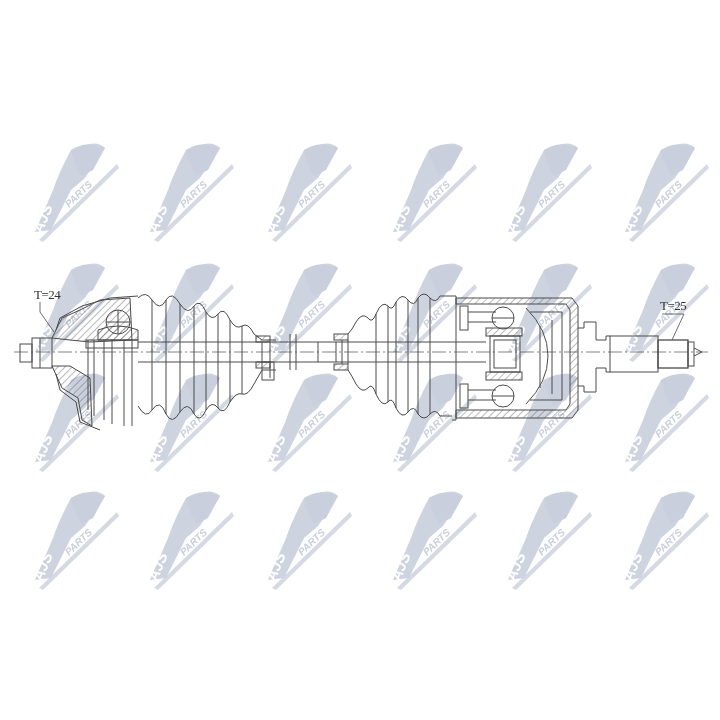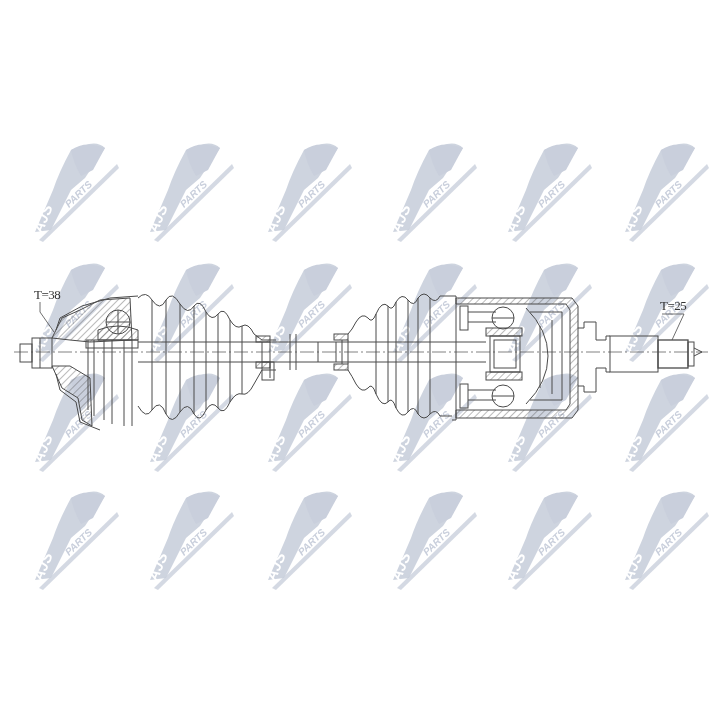--- a/index.html
+++ b/index.html
@@ -477,14 +477,14 @@
       <rect x="688" y="342" width="6" height="24"></rect>
       <line x1="694" y1="348" x2="702" y2="352"></line>
       <line x1="694" y1="356" x2="702" y2="352"></line>
     </g>
 
     <polyline points="40,302 40,312 54,332" stroke-width="0.8"></polyline>
     <polyline points="662,314 684,314 672,340" stroke-width="0.8"></polyline>
   </g>
 </svg>
 
-<div class="dim-label" style="left:34px; top:287px;">T=38</div>
+<div class="dim-label" style="left:34px; top:287px;">T=24</div>
 <div class="dim-label" style="left:660px; top:298px;">T=25</div>
 
 </body></html>

